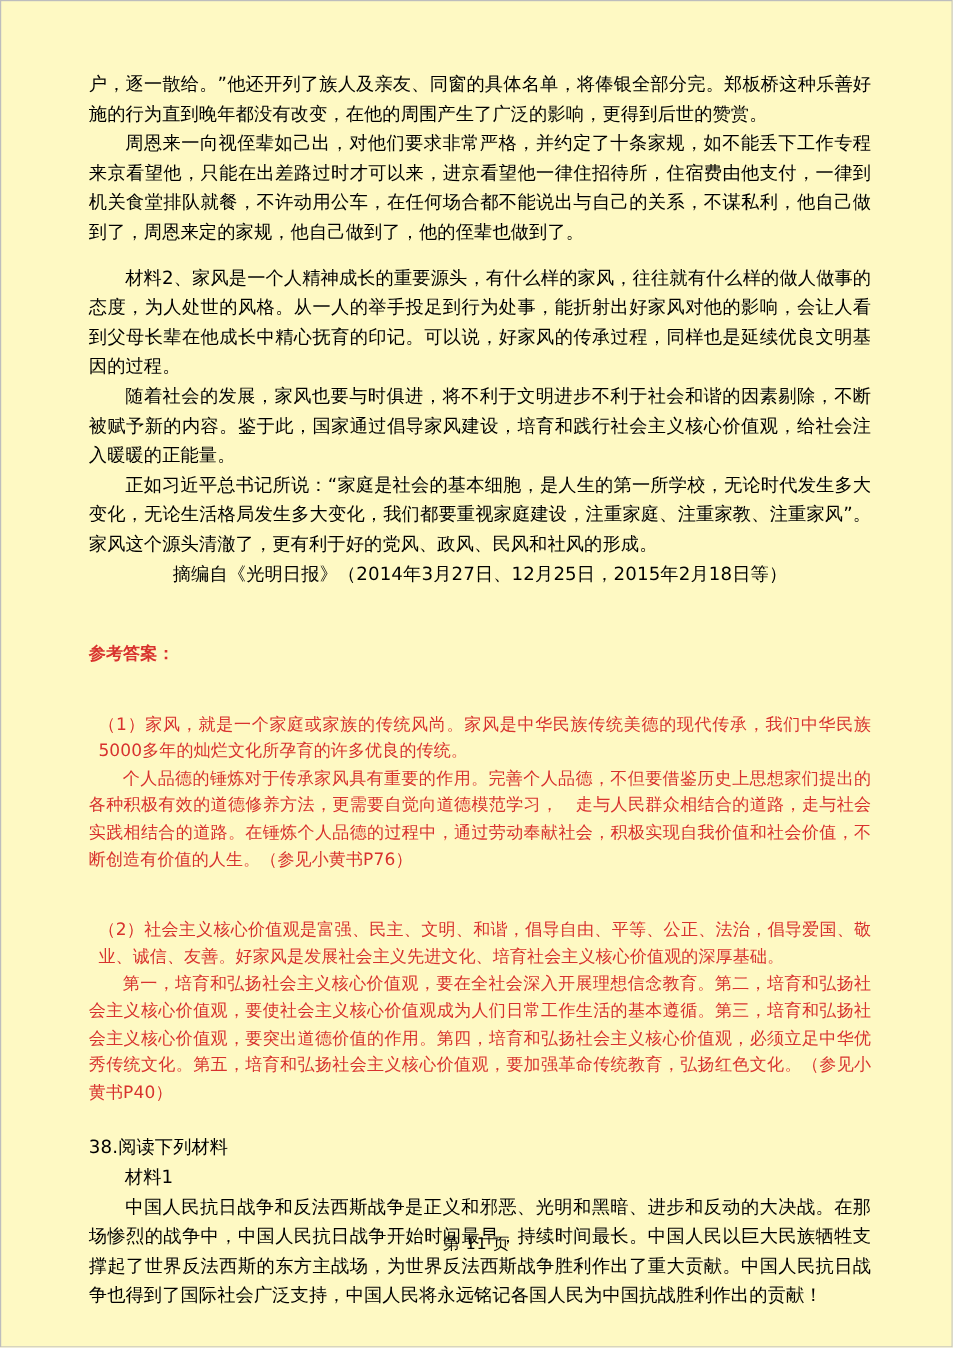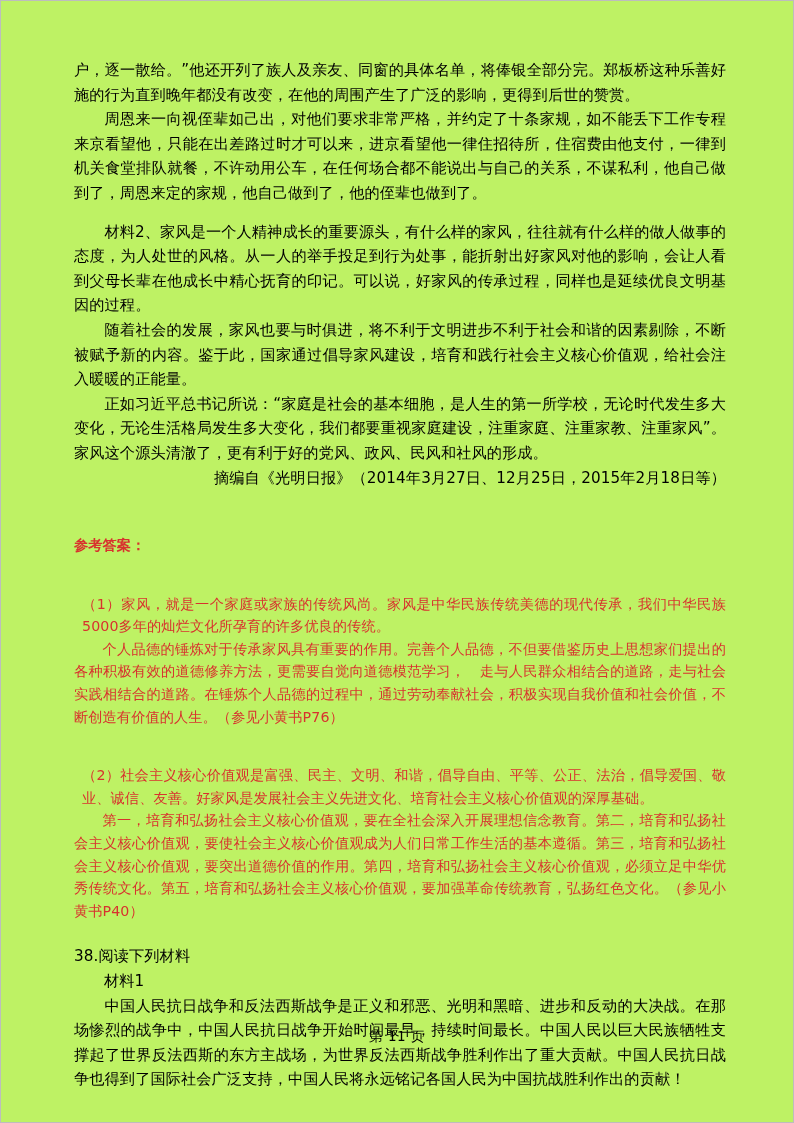--- a/index.html
+++ b/index.html
@@ -8,21 +8,21 @@
     padding: 0;
     background: #f0f0f0;
   }
   body {
     font-family: "DejaVu Sans", "Liberation Sans", sans-serif;
   }
   .page {
     position: relative;
     width: 794px;
     height: 1123px;
-    background: #bef264;
+    background: #fef9c3;
     margin: 0 auto;
     overflow: hidden;
     box-sizing: border-box;
   }
   .page-border {
     position: absolute;
     left: 0;
     top: 0;
     width: 794px;
     height: 1123px;
@@ -44,21 +44,21 @@
     text-align: justify;
     text-justify: inter-ideograph;
     letter-spacing: 0.1px;
     font-family: "DejaVu Sans", "Liberation Sans", sans-serif;
   }
   .indent2 { text-indent: 2em; }
   .indent0 { text-indent: 0; }
   .gap-md { height: 14px; }
   .gap-lg { height: 22px; }
   .src-line {
-    text-align: right;
+    text-align: center;
     text-indent: 0;
   }
   .q-block p {
     text-indent: 0;
     padding-left: 44px;
   }
   .answers {
     color: #d8322e;
   }
   .answers p {

